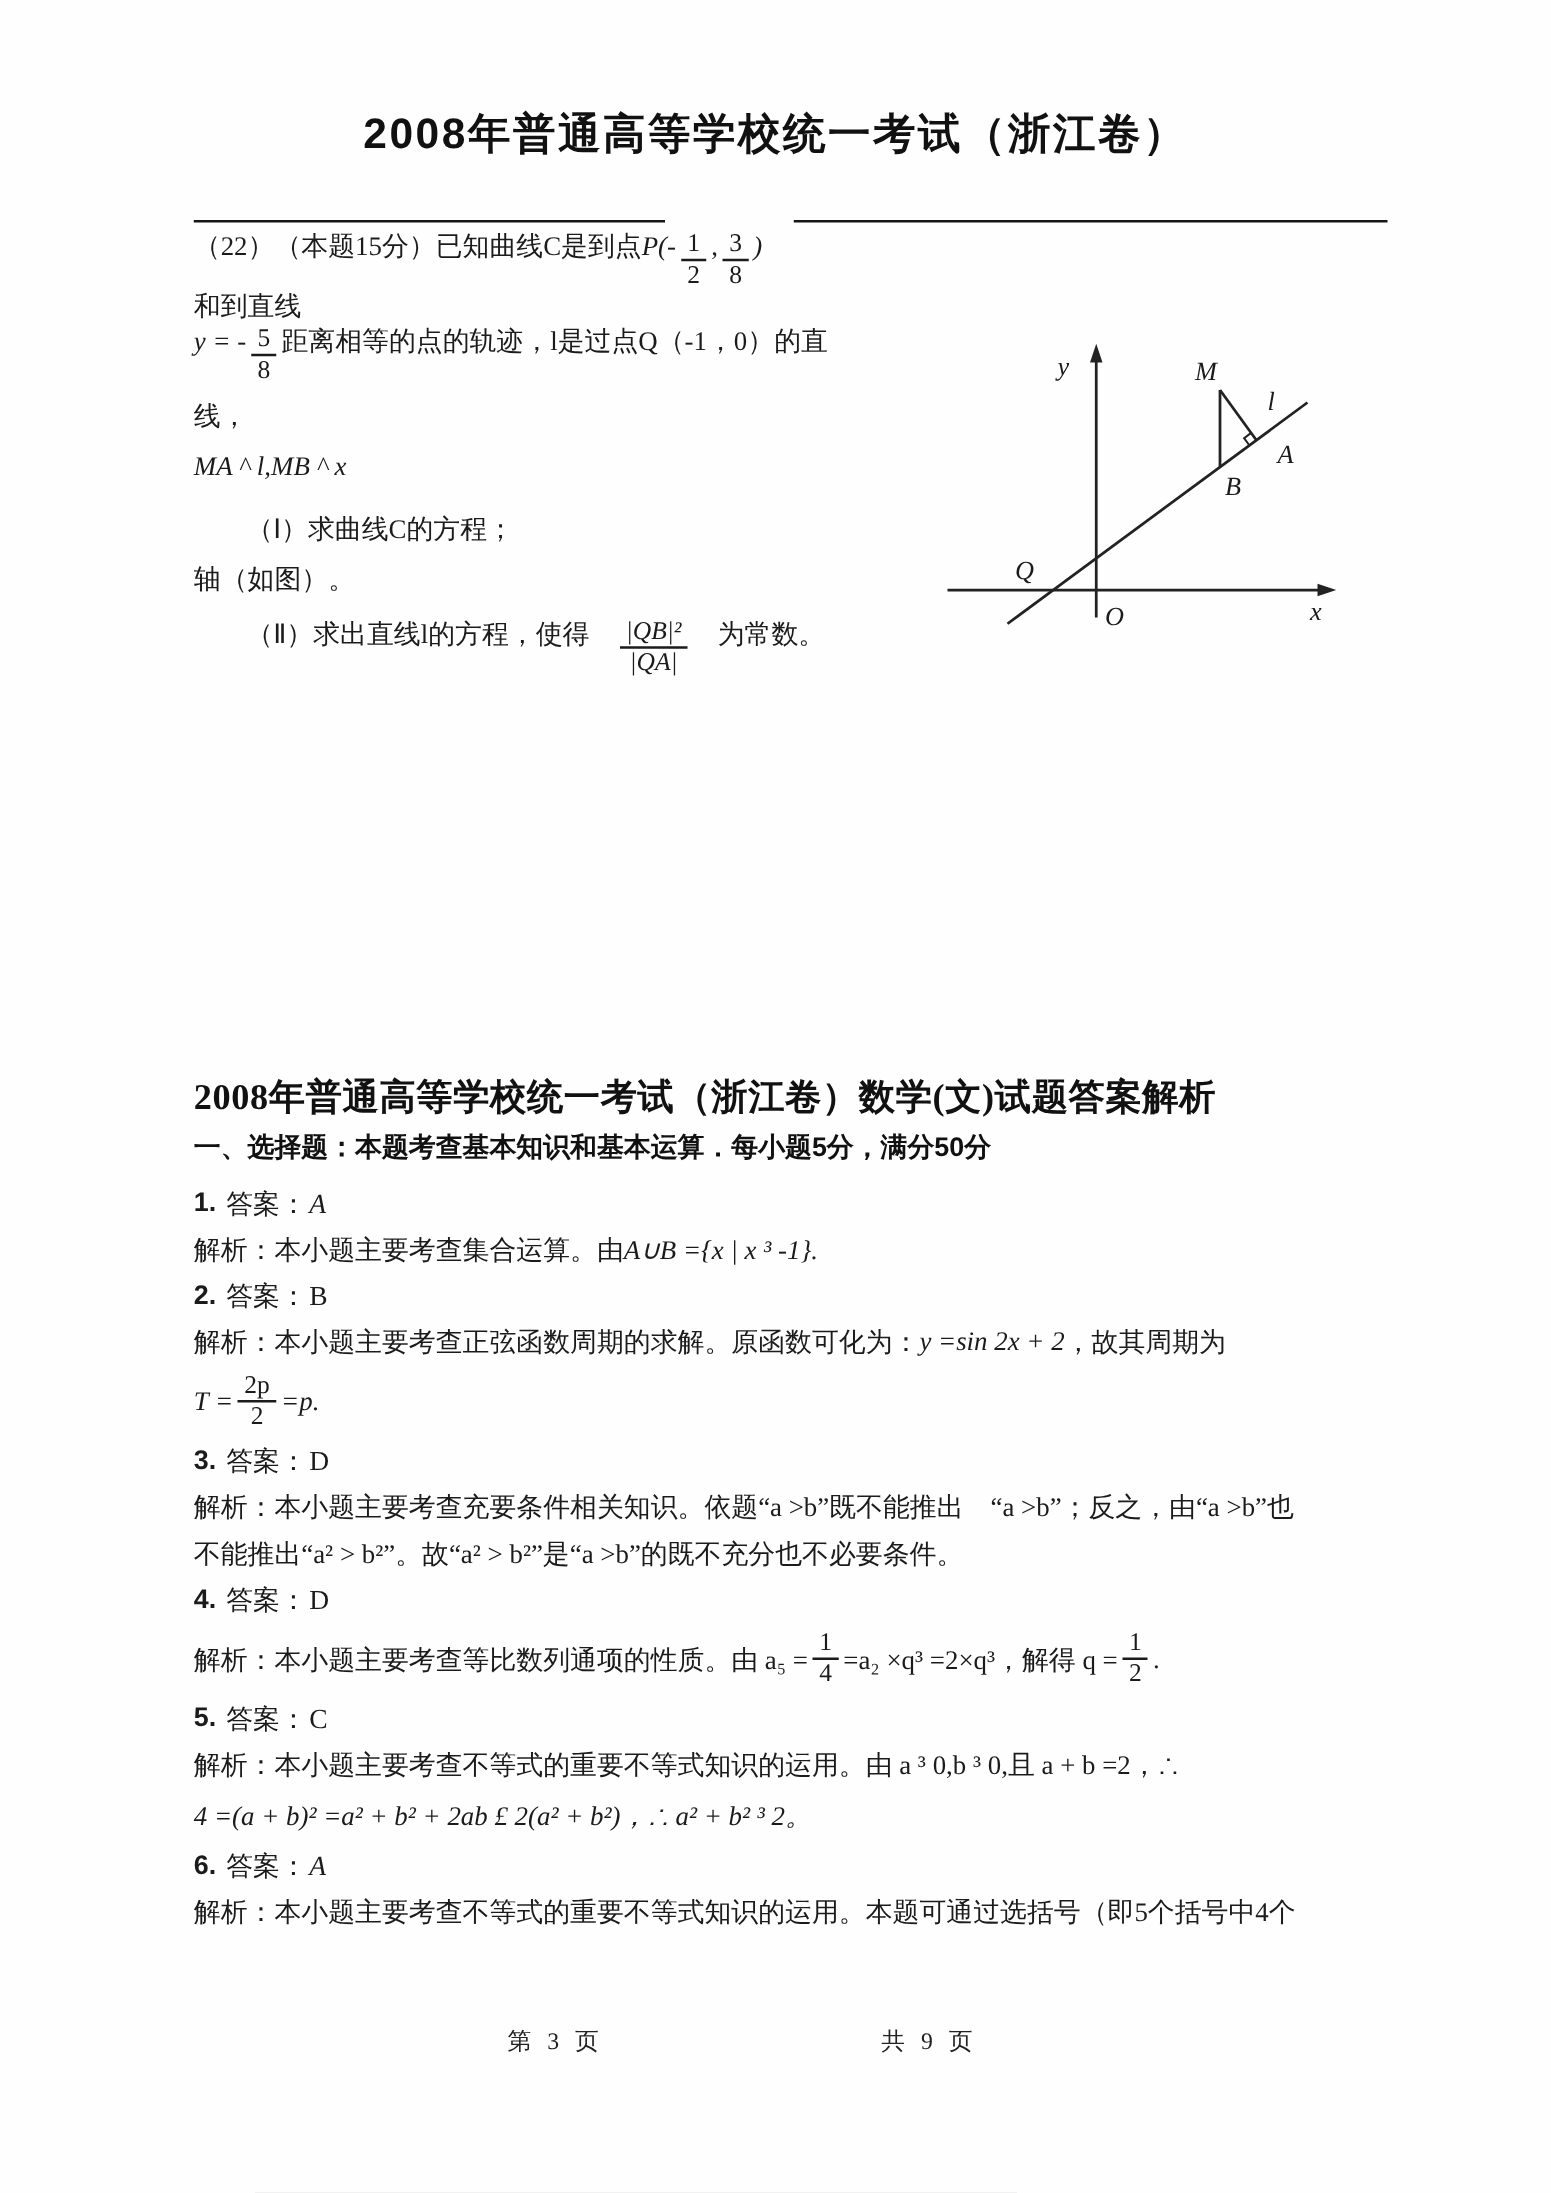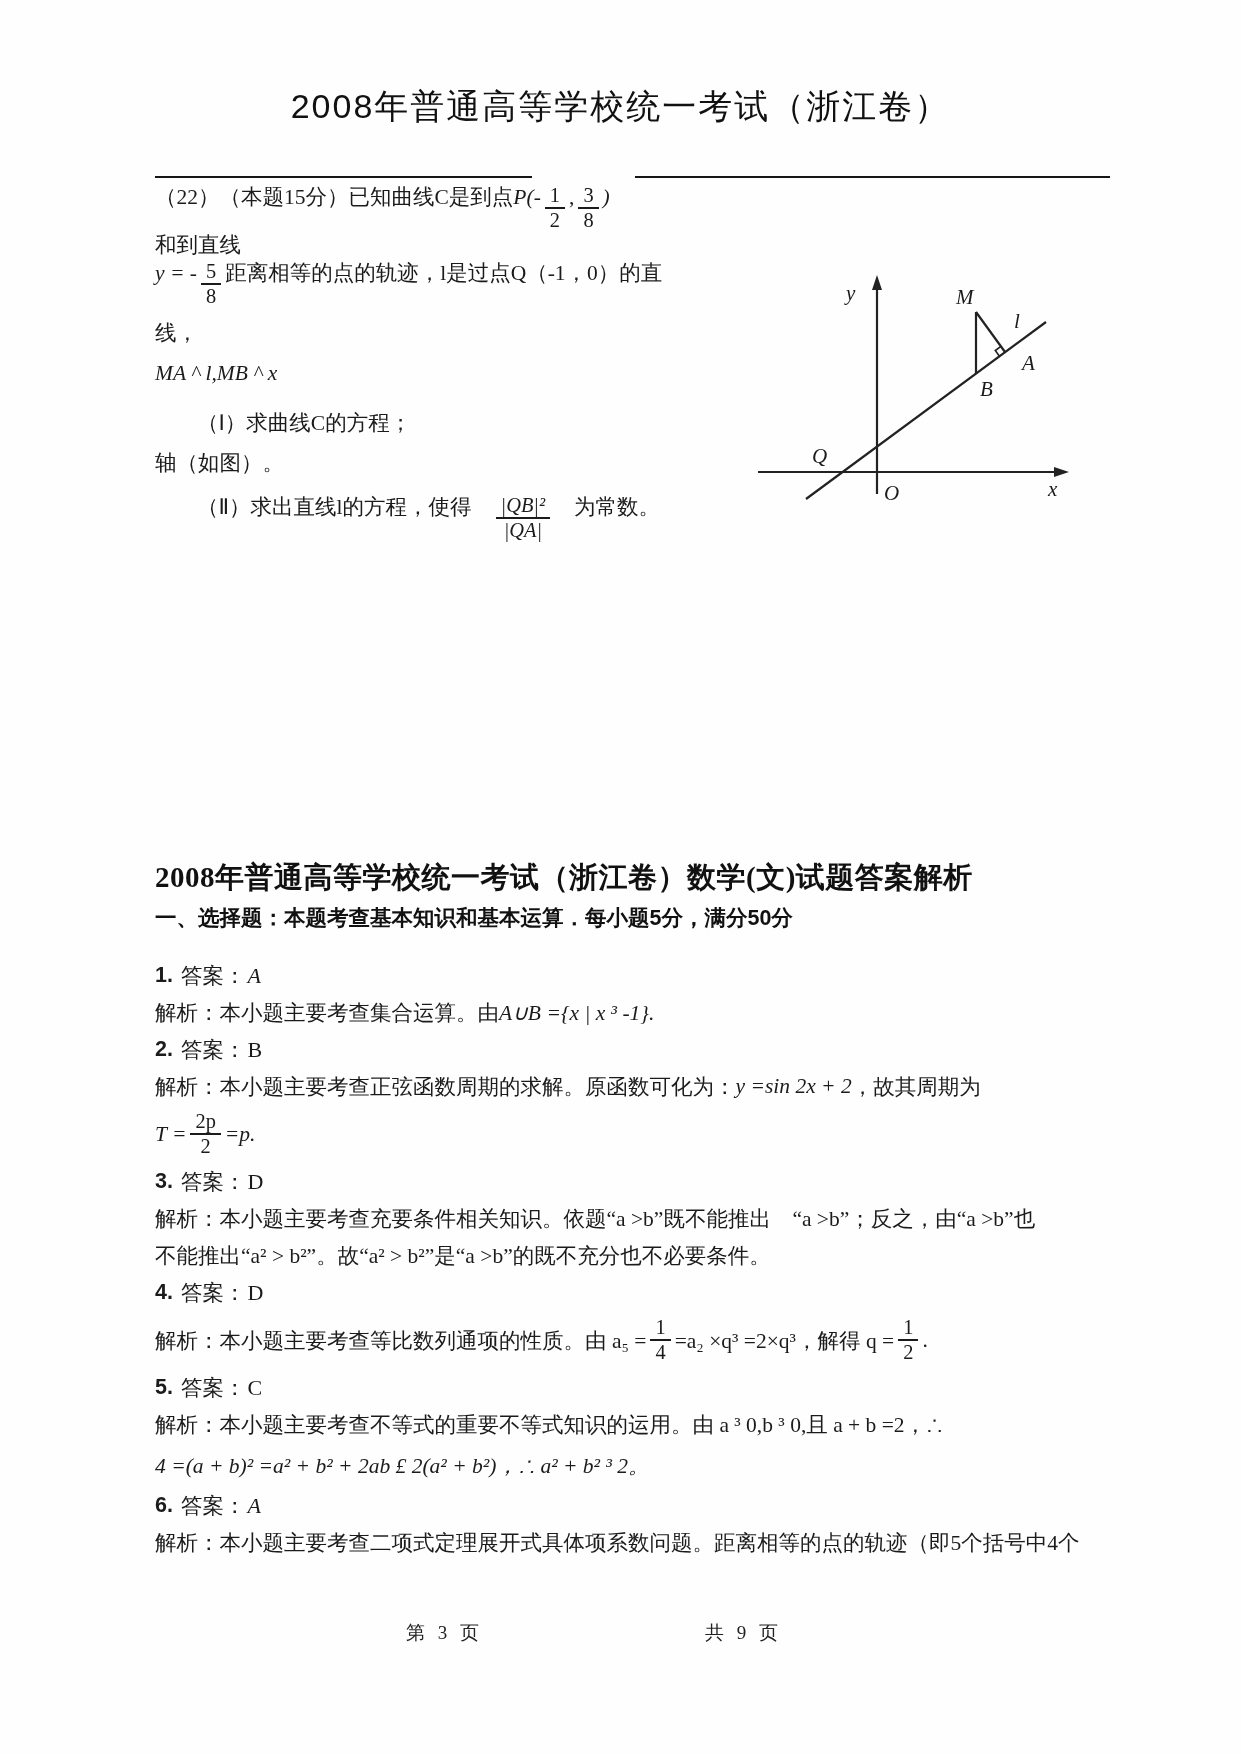--- a/index.html
+++ b/index.html
@@ -4,21 +4,21 @@
 <style>
   html,body{margin:0;padding:0;background:#e8e8e8;}
   .page{
     position:relative;width:1241px;height:1754px;margin:0 auto;
     background:#fefefe;color:#1b1b1b;overflow:hidden;
     font-family:"Liberation Serif",serif;
   }
   
   .main-title{
     position:absolute;top:84px;left:0;width:100%;text-align:center;
-    font-family:"Liberation Sans",sans-serif;font-weight:400;
+    font-family:"Liberation Sans",sans-serif;font-weight:700;
     font-size:34px;letter-spacing:2px;color:#111;
   }
   .rule{position:absolute;top:176px;height:2px;background:#161616;}
   .rule.left{left:155px;width:377px;}
   .rule.right{left:635px;width:475px;}
   
   .problem{
     position:absolute;top:184px;left:155px;width:540px;
     font-size:21.5px;line-height:1.3;
   }
@@ -39,21 +39,21 @@
   .fig-stroke{stroke:#222;stroke-width:2.2;fill:none;}
   .fig-fill{fill:#222;stroke:none;}
   
   .answers{position:absolute;top:858px;left:155px;width:950px;font-size:21.5px;}
   .ans-title{
     font-family:Liberation Serif, serif;font-weight:700;
     font-size:29px;letter-spacing:.5px;white-space:nowrap;margin:0 0 5px 0;color:#111;
   }
   .section-head{
     font-family:"Liberation Sans",sans-serif;font-weight:700;
-    font-size:21.5px;margin:0 0 25px 0;color:#111;
+    font-size:21.5px;margin:0 0 12px 0;color:#111;
   }
   .a-row{display:flex;align-items:center;flex-wrap:wrap;min-height:37px;}
   .a-row.tall{min-height:58px;}
   .ano{font-weight:700;font-family:"Liberation Sans",sans-serif;margin-right:8px;}
   .ans-letter{font-family:"Liberation Serif",serif;font-size:22px;margin-left:2px;}
   .ans-letter.it{font-style:italic;}
   
   .footer-item{position:absolute;top:1620px;font-size:19px;letter-spacing:4px;color:#222;}
   .footer-item.pg{left:406px;}
   .footer-item.tot{left:705px;}
@@ -214,20 +214,20 @@
     <div class="a-row" style="min-height:44px;">
       <span class="m">4 =(a + b)² =a² + b² + 2ab £ 2(a² + b²)，∴ a² + b² ³ 2。</span>
     </div>
 
     <div class="a-row">
       <span class="ano">6.</span>
       <span>答案：</span>
       <span class="ans-letter it">A</span>
     </div>
     <div class="a-row">
-      <span>解析：本小题主要考查二项式定理展开式具体项系数问题。距离相等的点的轨迹（即5个括号中4个</span>
+      <span>解析：本小题主要考查不等式的重要不等式知识的运用。本题可通过选括号（即5个括号中4个</span>
     </div>
   </div>
 
   <div class="footer-item pg">第 3 页</div>
   <div class="footer-item tot">共 9 页</div>
 
 </div>
 
 </body></html>

